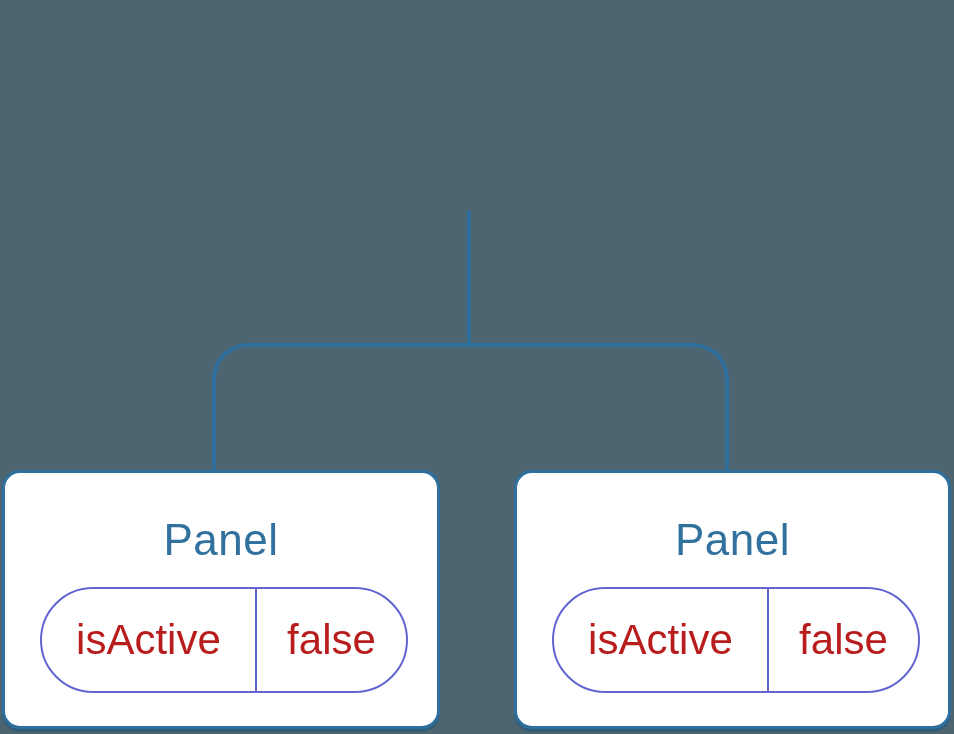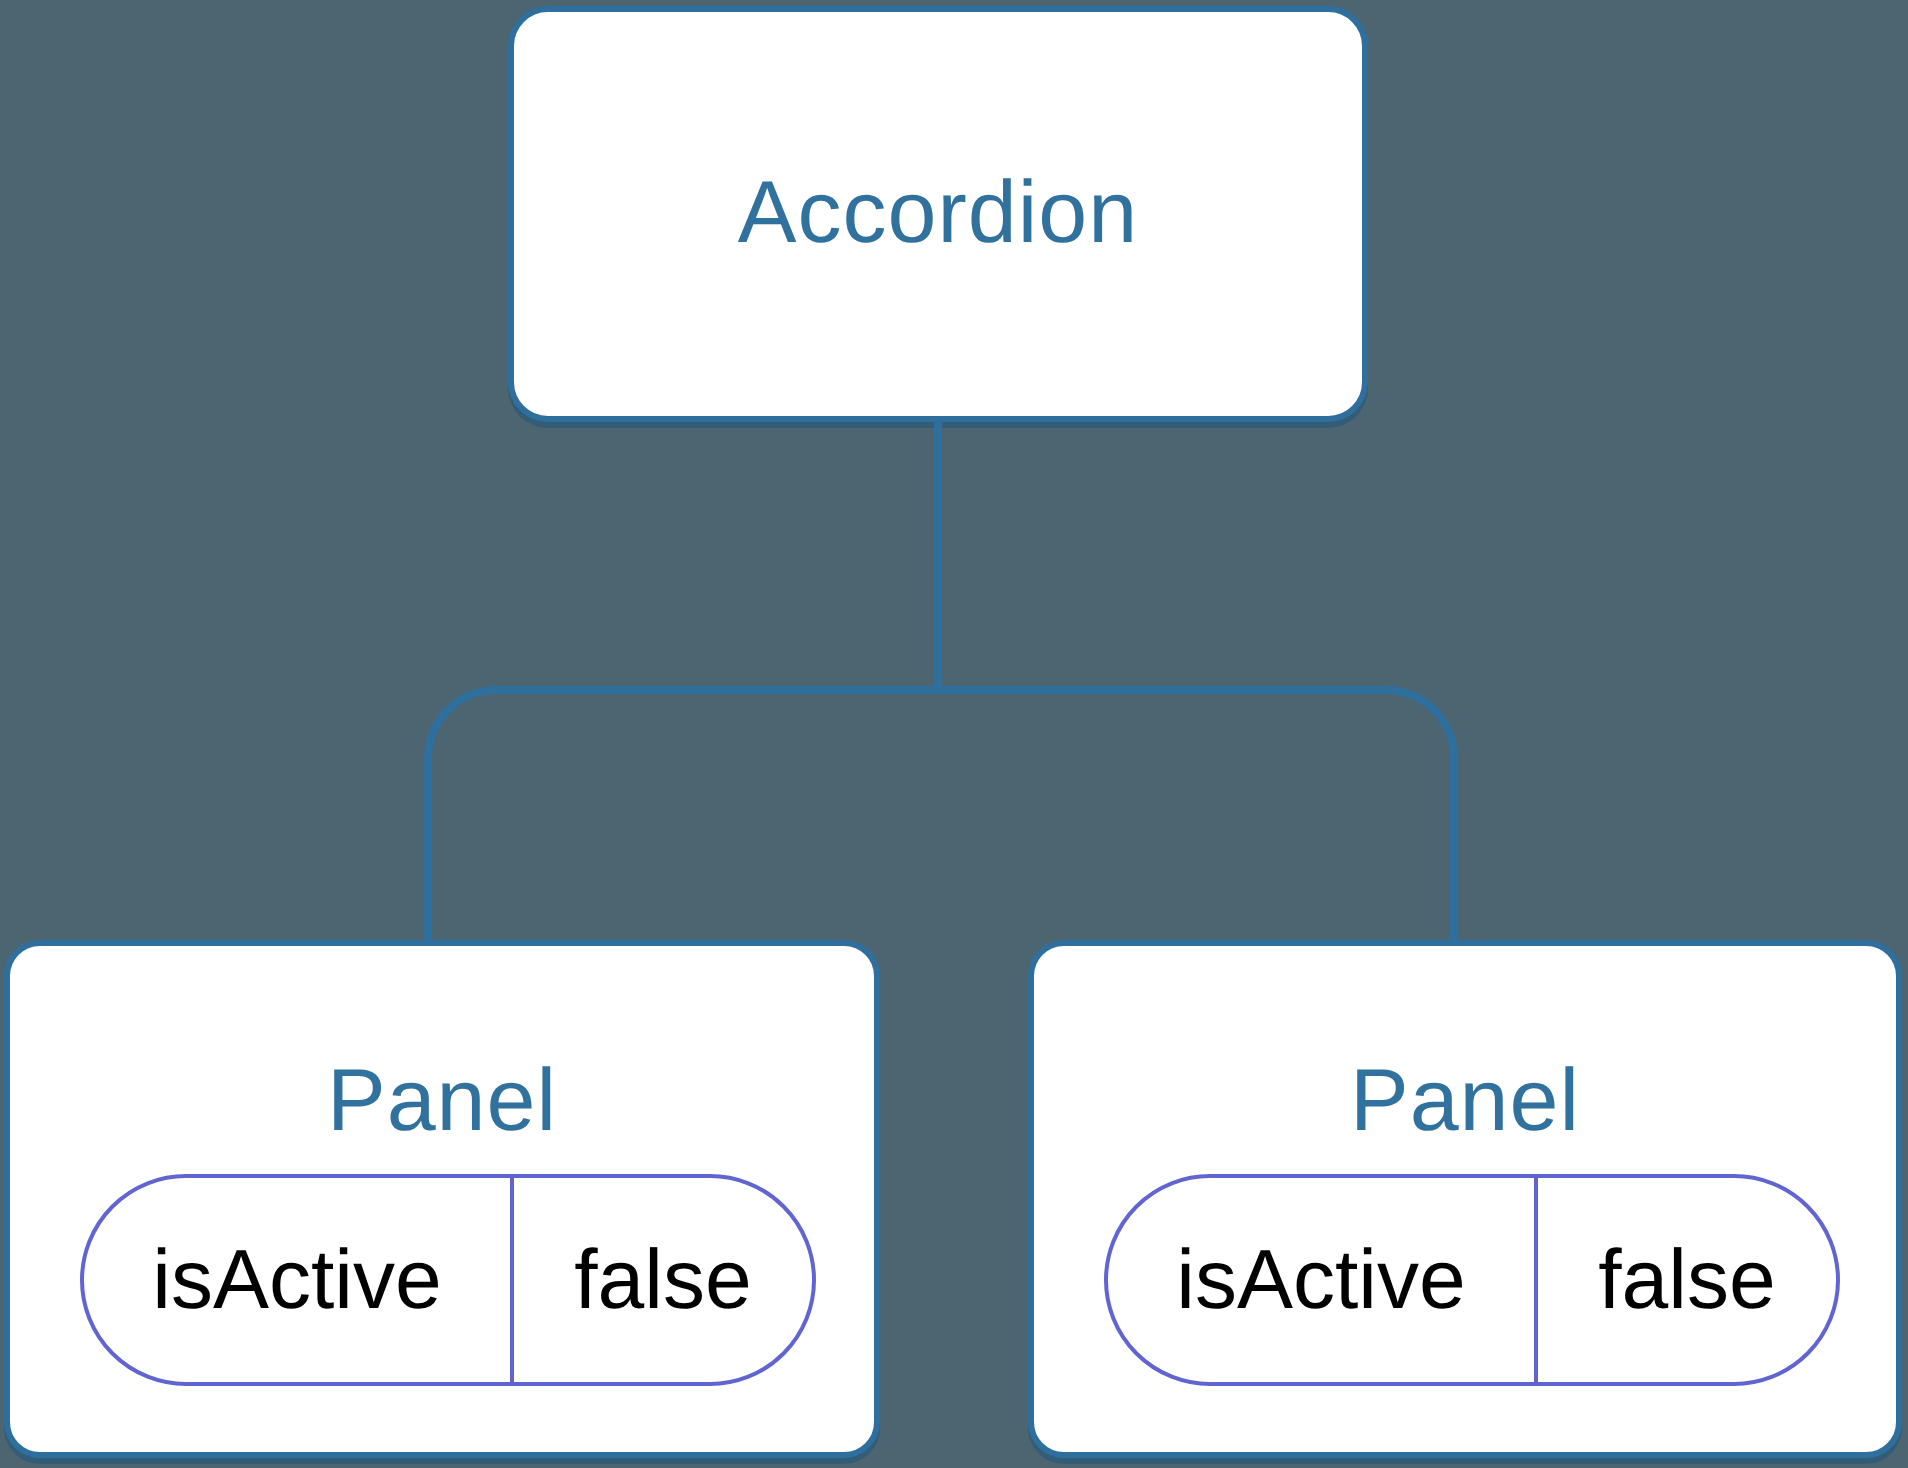--- a/index.html
+++ b/index.html
@@ -77,36 +77,35 @@
   }
   .panel-title {
     position: absolute;
     top: 42px;
     left: 0;
     width: 100%;
     text-align: center;
     color: #31719e;
     font-size: 44px;
     letter-spacing: 0.5px;
-    margin-top: 11px;
   }
 
   
   .state-pill {
     position: absolute;
     box-sizing: border-box;
     left: 35px;
     top: 114px;
     width: 368px;
     height: 106px;
     border: 2.5px solid #6165d1;
     border-radius: 53px;
     display: flex;
     align-items: stretch;
-    color: #000000;
+    color: #b91c1c;
     font-size: 42px;
   }
   .state-key {
     flex: 0 0 58.5%;
     display: flex;
     align-items: center;
     justify-content: center;
     border-right: 2.5px solid #6165d1;
   }
   .state-value {
@@ -115,23 +114,20 @@
     align-items: center;
     justify-content: center;
     text-align: right;
   }
 </style>
 </head>
 <body>
 
 <div class="stage">
 
-  <div class="node node-root">
-    <span class="node-label">Accordion</span>
-  </div>
 
   <div class="connector-stem"></div>
   <div class="connector-bracket"></div>
 
   <div class="node node-panel left">
     <div class="panel-title">Panel</div>
     <div class="state-pill">
       <div class="state-key">isActive</div>
       <div class="state-value">false</div>
     </div>

